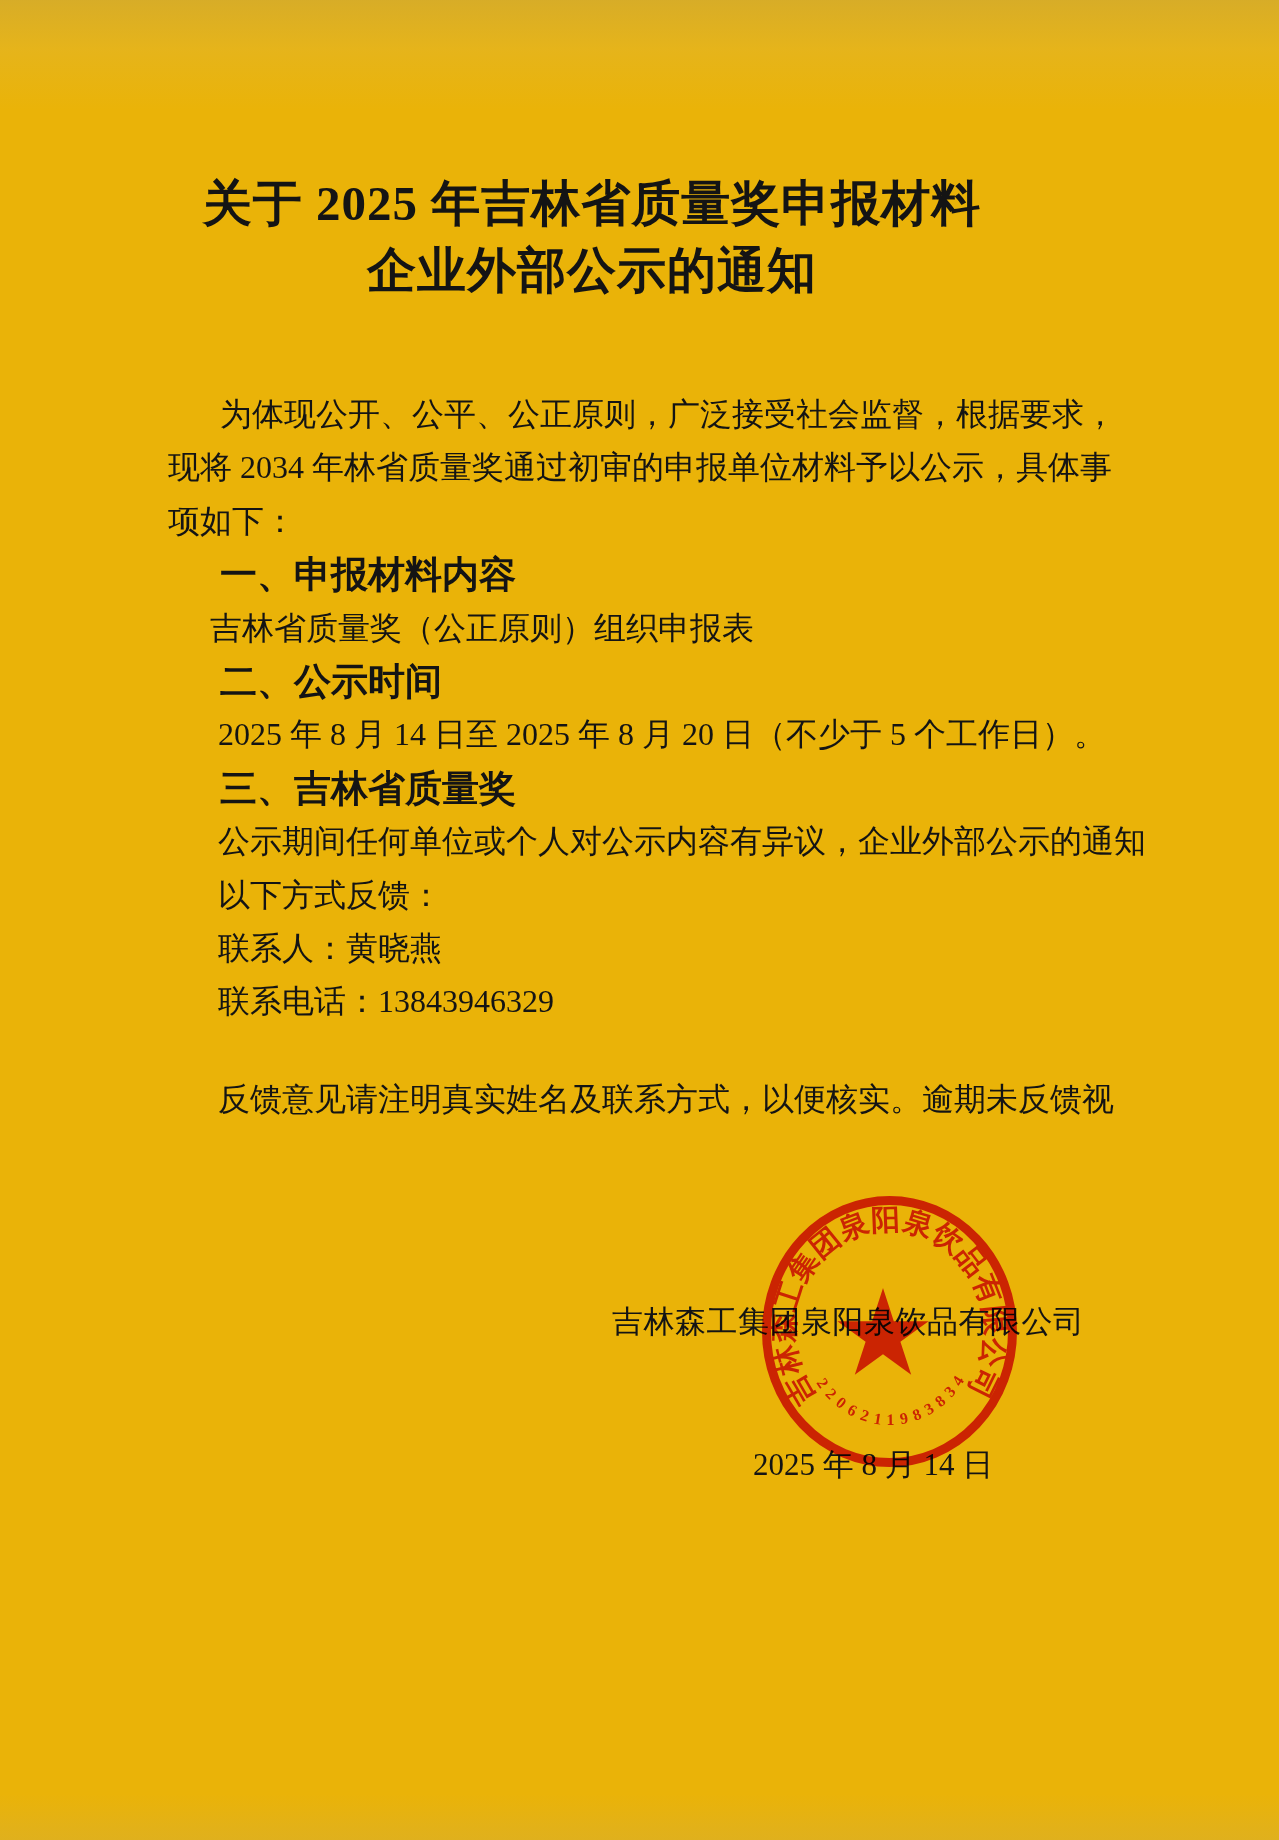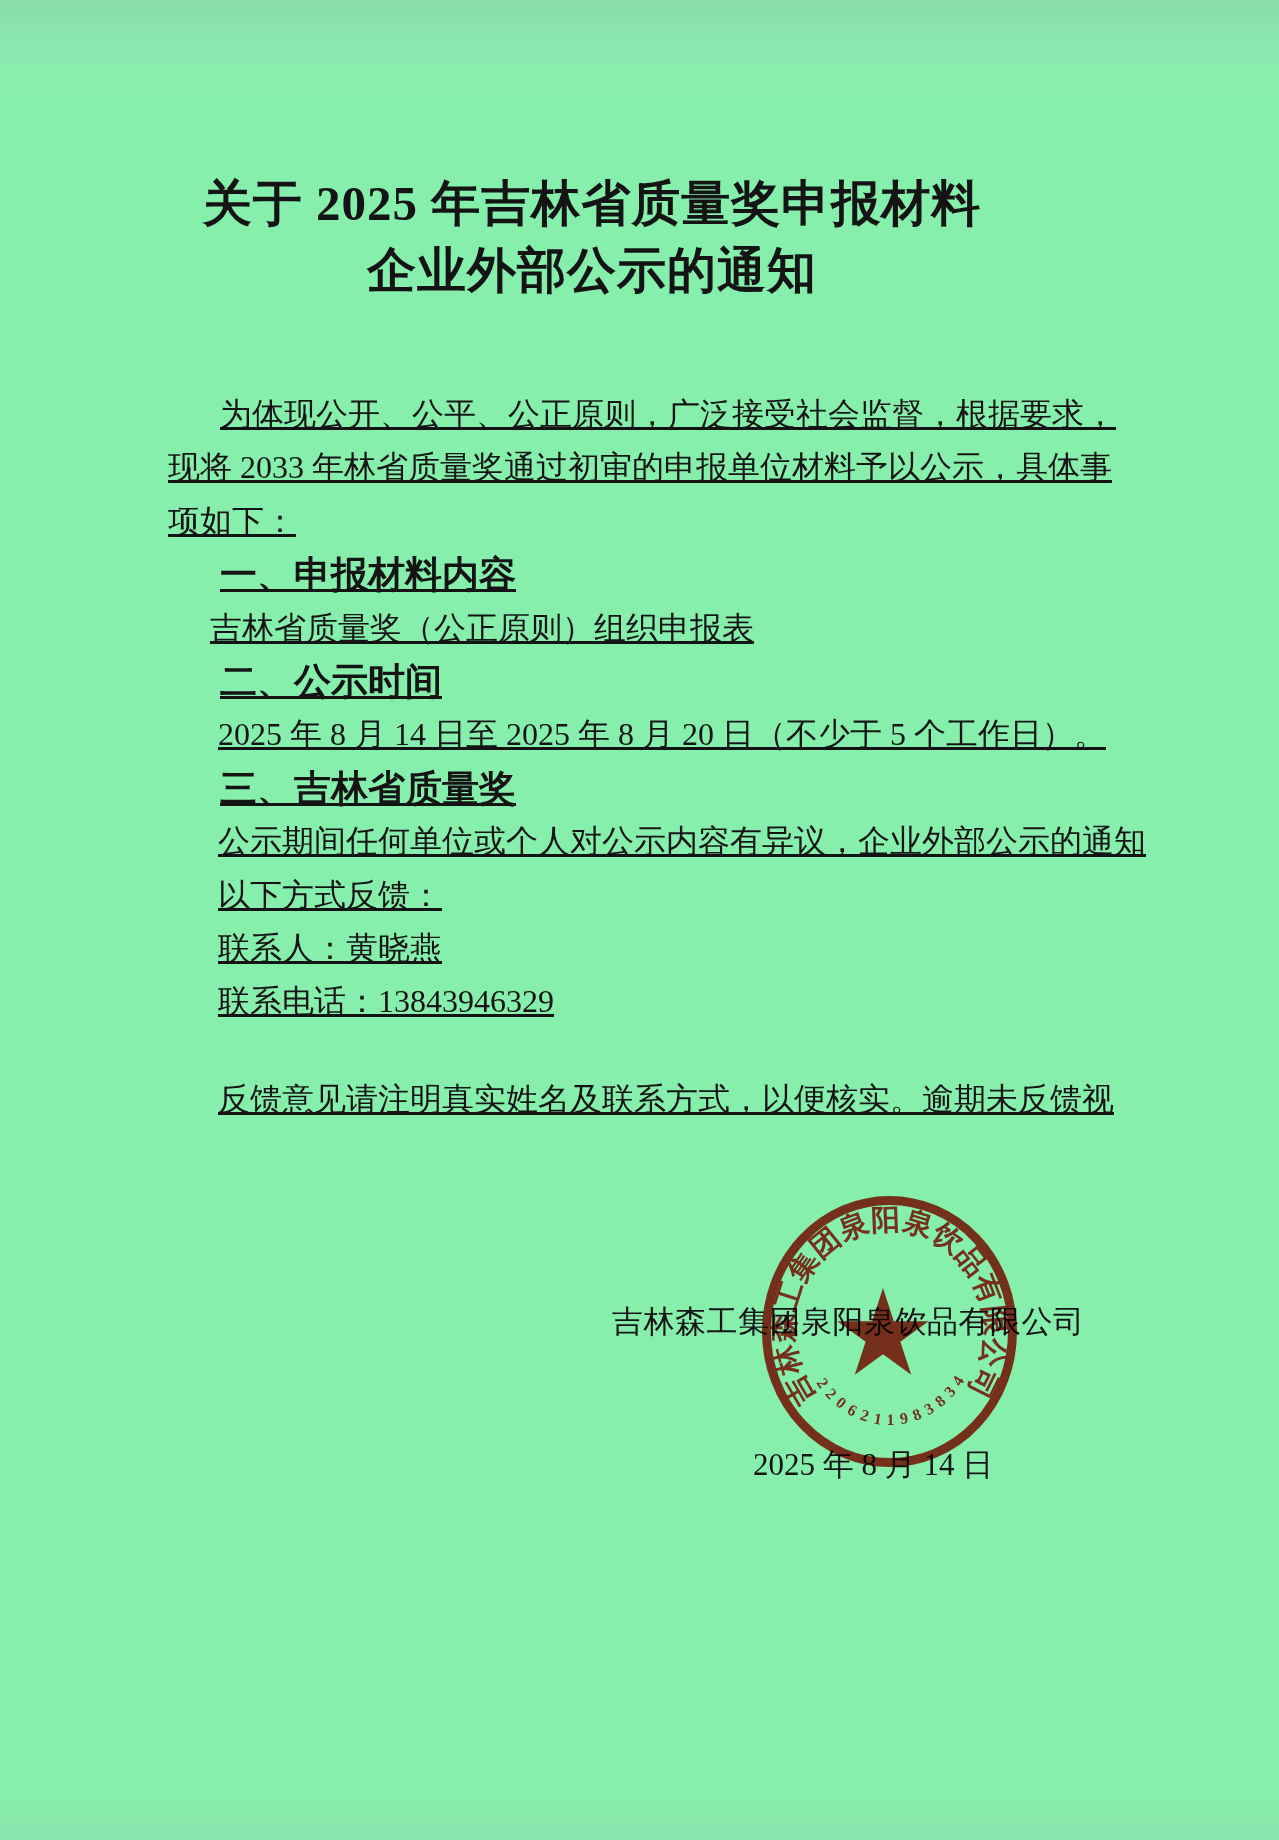--- a/index.html
+++ b/index.html
@@ -1,18 +1,18 @@
 <!DOCTYPE html>
 <html><head>
 <meta charset="utf-8">
 <style>
   html,body { margin:0; padding:0; background:#ffffff; }
   .page {
     position:relative; width:1279px; height:1840px;
-    background:#86efac; overflow:hidden;
+    background:#eab308; overflow:hidden;
     font-family:"Liberation Serif","DejaVu Serif",serif;
     color:#141414;
   }
   .scan-shade-top {
     position:absolute; top:0; left:0; right:0; height:110px;
     background:linear-gradient(180deg, rgba(150,150,150,.22), rgba(190,190,190,.10) 45%, rgba(255,255,255,0));
     pointer-events:none;
   }
   .scan-shade-bottom {
     position:absolute; bottom:0; left:0; right:0; height:46px;
@@ -21,21 +21,20 @@
   }
   .title {
     position:absolute; top:170px; left:0; width:1184px;
     text-align:center; font-weight:bold;
     font-size:49px; line-height:67px; letter-spacing:1px;
     white-space:nowrap;
   }
   .body-text {
     position:absolute; left:168px; top:388px; width:960px;
     font-size:32px;
-    text-decoration:underline;
   }
   .body-text .line {
     height:53.4px; line-height:53.4px; white-space:nowrap;
   }
   .body-text .line.heading {
     font-weight:bold;
     font-family:"Liberation Sans","DejaVu Sans",sans-serif;
     font-size:37px;
   }
   .company-name {
@@ -60,21 +59,21 @@
   <div class="scan-shade-top"></div>
   <div class="scan-shade-bottom"></div>
 
   <div class="title">
     <div>关于 2025 年吉林省质量奖申报材料</div>
     <div>企业外部公示的通知</div>
   </div>
 
   <div class="body-text" id="body-text">
       <div class="line" style="padding-left: 52px;">为体现公开、公平、公正原则，广泛接受社会监督，根据要求，</div>
-      <div class="line" style="padding-left: 0px;">现将 2033 年林省质量奖通过初审的申报单位材料予以公示，具体事</div>
+      <div class="line" style="padding-left: 0px;">现将 2034 年林省质量奖通过初审的申报单位材料予以公示，具体事</div>
       <div class="line" style="padding-left: 0px;">项如下：</div>
       <div class="line heading" style="padding-left: 52px;">一、申报材料内容</div>
       <div class="line" style="padding-left: 42px;">吉林省质量奖（公正原则）组织申报表</div>
       <div class="line heading" style="padding-left: 52px;">二、公示时间</div>
       <div class="line" style="padding-left: 50px;">2025 年 8 月 14 日至 2025 年 8 月 20 日（不少于 5 个工作日）。</div>
       <div class="line heading" style="padding-left: 52px;">三、吉林省质量奖</div>
       <div class="line" style="padding-left: 50px;">公示期间任何单位或个人对公示内容有异议，企业外部公示的通知</div>
       <div class="line" style="padding-left: 50px;">以下方式反馈：</div>
       <div class="line" style="padding-left: 50px;">联系人：黄晓燕</div>
       <div class="line" style="padding-left: 50px;">联系电话：13843946329</div>

